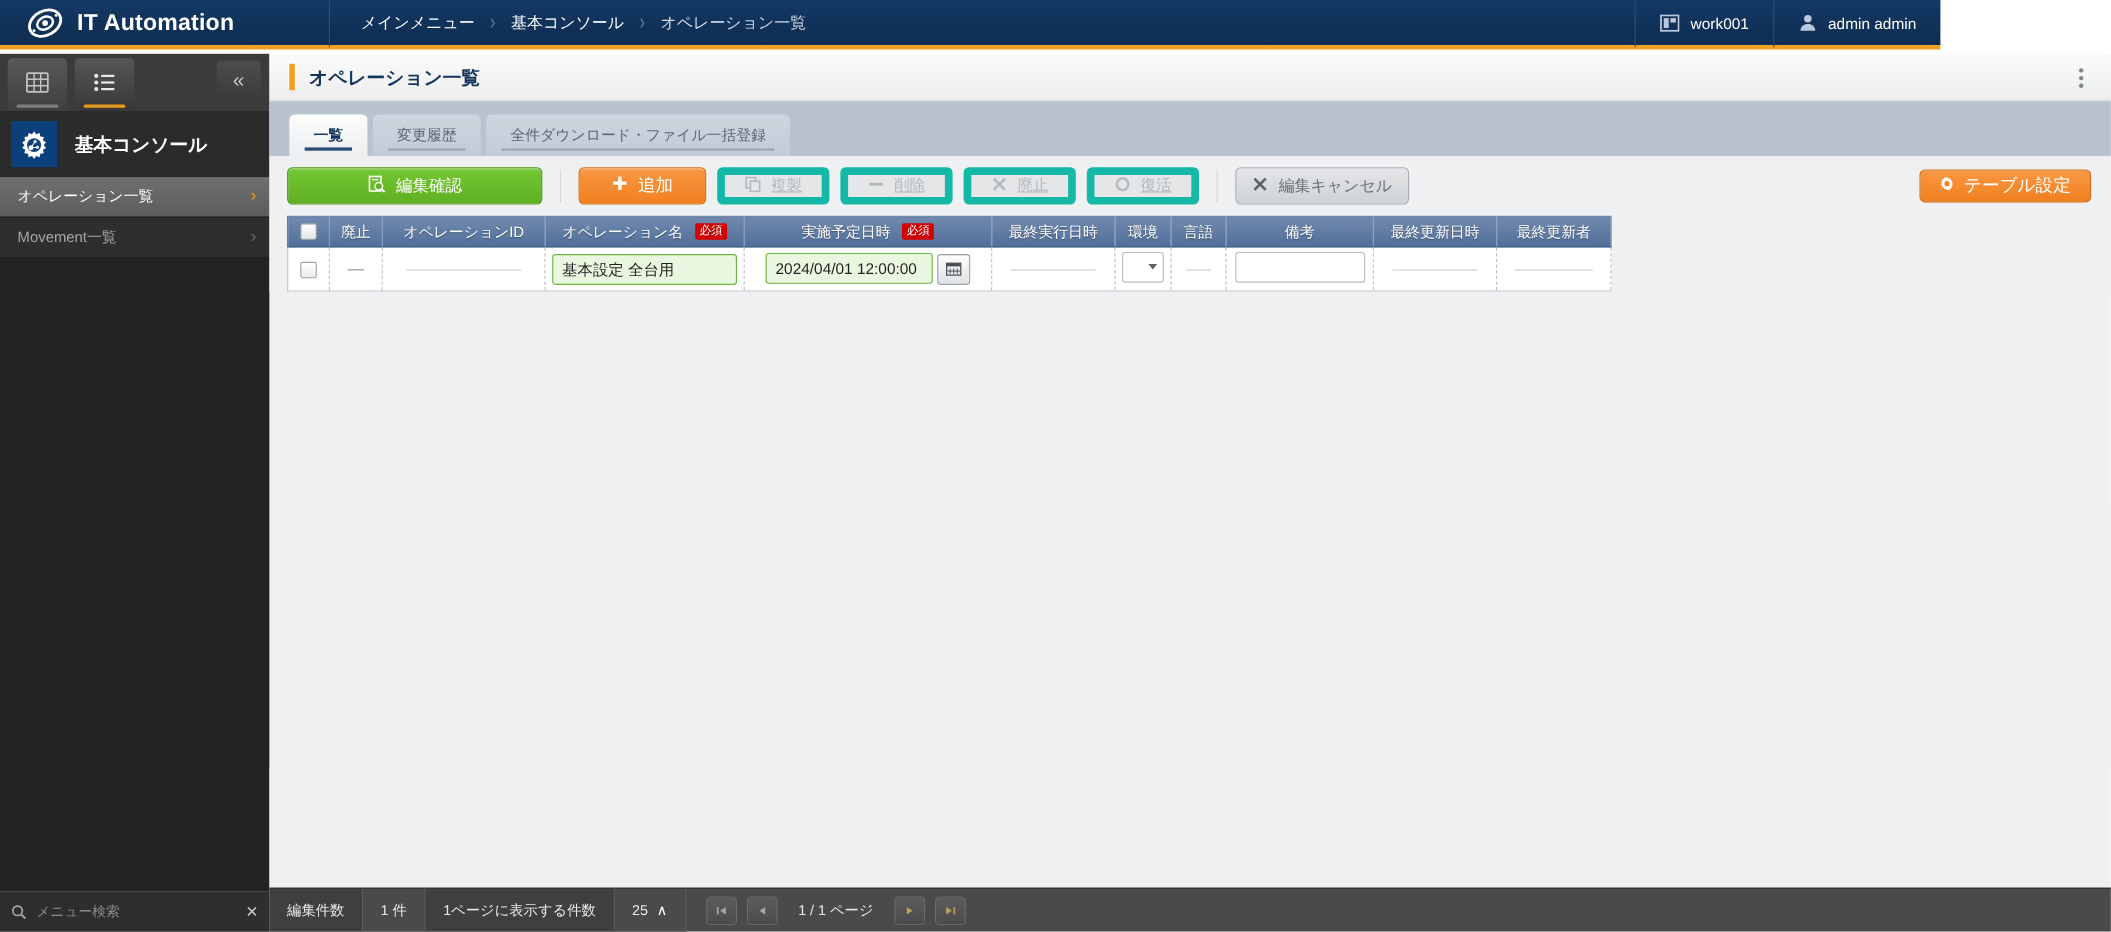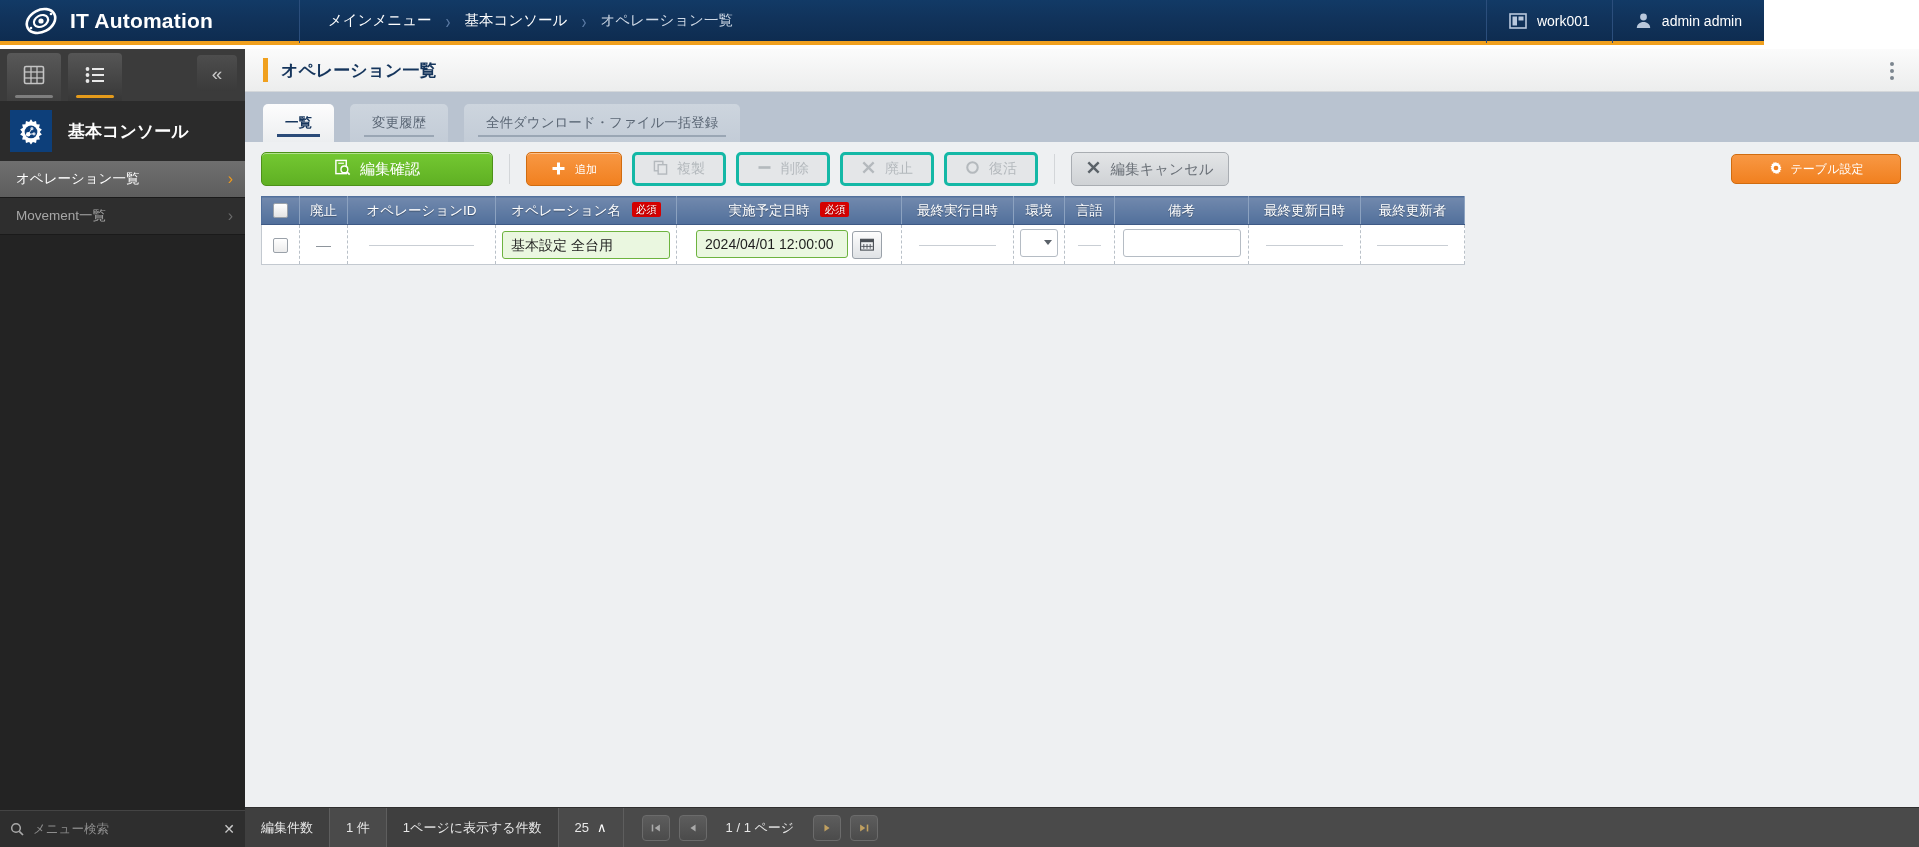--- a/index.html
+++ b/index.html
@@ -127,21 +127,21 @@
   .page-title { font-size: 17px; font-weight: bold; color: #15355c; white-space: nowrap; }
   .page-sub { font-size: 13px; color: #55606c; margin-left: 34px; white-space: nowrap; }
   .kebab {
     position: absolute; right: 16px; top: 9px; width: 22px; height: 26px;
     display: flex; flex-direction: column; align-items: center; justify-content: center; gap: 3px;
   }
   .kebab i { width: 4px; height: 4px; border-radius: 50%; background: #7c868f; display: block; }
 
   .tabrow {
     height: 50px; background: #b9c3d0;
-    display: flex; align-items: flex-end; padding-left: 18px; gap: 16px;
+    display: flex; align-items: flex-end; padding-left: 18px; gap: 5px;
   }
   .tab {
     height: 38px; border-radius: 5px 5px 0 0;
     display: flex; align-items: center; justify-content: center;
     padding: 0 22px; font-size: 13.5px; position: relative;
     background: linear-gradient(to bottom,#cdd5de,#c3ccd7);
     color: #5b6775; white-space: nowrap;
   }
   .tab.active {
     background: linear-gradient(to bottom,#fdfdfd,#eceef0);
@@ -159,36 +159,37 @@
     height: 34px; border-radius: 5px; display: flex; align-items: center;
     justify-content: center; gap: 9px; font-size: 14px; white-space: nowrap;
     padding: 0 18px; border: 1px solid transparent;
   }
   .btn-green {
     width: 232px; background: linear-gradient(to bottom,#74c832,#5fb023);
     border: 1px solid #4d9119; color: #fff; font-size: 15px;
     box-shadow: inset 0 1px 0 rgba(255,255,255,.45);
   }
   .btn-orange {
-    width: 96px; background: linear-gradient(to bottom,#f89844,#f1801f);
-    border: 1px solid #d06c10; color: #fff; font-size: 11px;
+    width: 116px; background: linear-gradient(to bottom,#f89844,#f1801f);
+    border: 1px solid #d06c10; color: #fff; font-size: 16px;
     box-shadow: inset 0 1px 0 rgba(255,255,255,.4);
   }
   .btn-dis {
-    background: #e4e6e8; border: 3px solid #14b8a6; color: #b4b9bd;
+    background: #e4e6e8; border: 7px solid #14b8a6; color: #b4b9bd;
     min-width: 92px;
+    text-decoration: underline;
   }
   .btn-cancel {
     width: 158px; background: linear-gradient(to bottom,#e3e5e7,#cfd2d5);
     border: 1px solid #a9adb2; color: #6a7077; font-size: 14.5px; text-align: center;
   }
   .btn-table {
-    position: absolute; right: 18px; height: 30px; width: 170px;
+    position: absolute; right: 18px; height: 30px; width: 156px;
     background: linear-gradient(to bottom,#f89844,#f1801f);
-    border: 1px solid #d06c10; border-radius: 5px; color: #fff; font-size: 12px;
+    border: 1px solid #d06c10; border-radius: 5px; color: #fff; font-size: 16px;
     display: flex; align-items: center; justify-content: center; gap: 8px;
   }
   .tb-sep { width: 1px; height: 30px; background: #d3d6d9; margin: 0 6px; }
 
   
   .tablewrap { padding: 0 0 0 0; background: #eef0f2; }
   table.grid { border-collapse: collapse; margin-left: 16px; }
   table.grid th {
     background: linear-gradient(to bottom,#6d88ad,#5b7characters);
     background: linear-gradient(to bottom,#7189ad,#516f9b);

